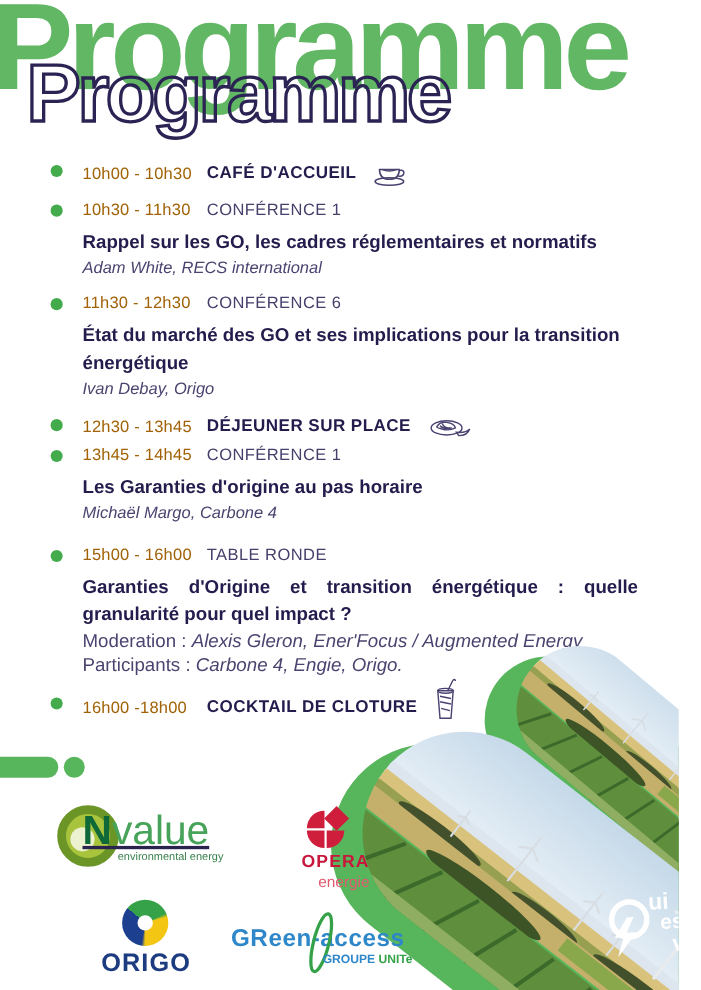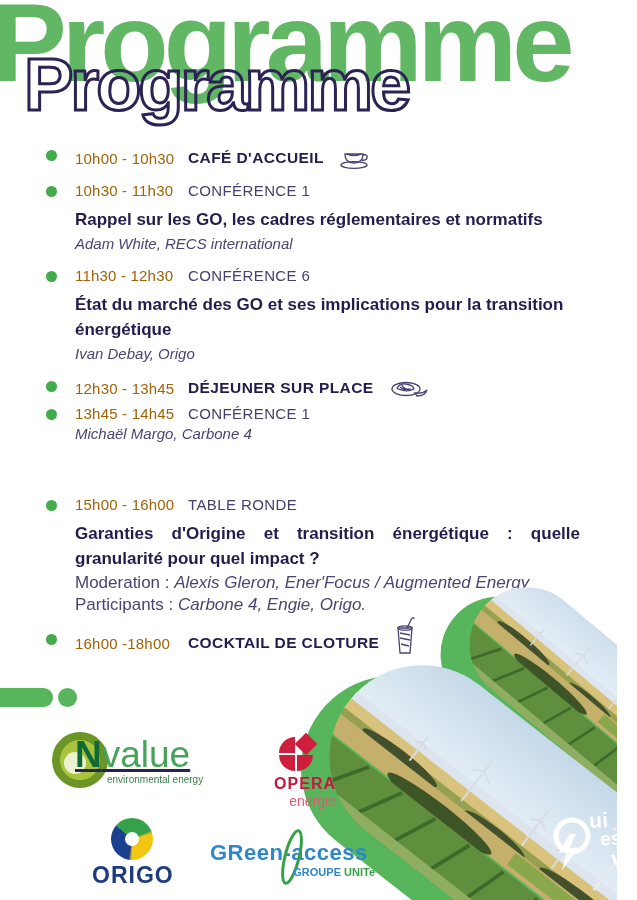--- a/index.html
+++ b/index.html
@@ -157,20 +157,21 @@
         </svg>
       </div>
     </div>
 
     <div class="item" style="top:405px">
       <span class="bullet"></span>
       <div class="row">
         <span class="time">13h45 - 14h45</span>
         <span class="cat">CONFÉRENCE 1</span>
       </div>
+      <div class="ev-title">Les Garanties d'origine au pas horaire</div>
       <div class="speaker">Michaël Margo, Carbone 4</div>
     </div>
 
     <div class="item" style="top:496px">
       <span class="bullet"></span>
       <div class="row">
         <span class="time">15h00 - 16h00</span>
         <span class="cat">TABLE RONDE</span>
       </div>
       <div class="ev-title justify">Garanties d'Origine et transition énergétique : quelle granularité pour quel impact ?</div>

